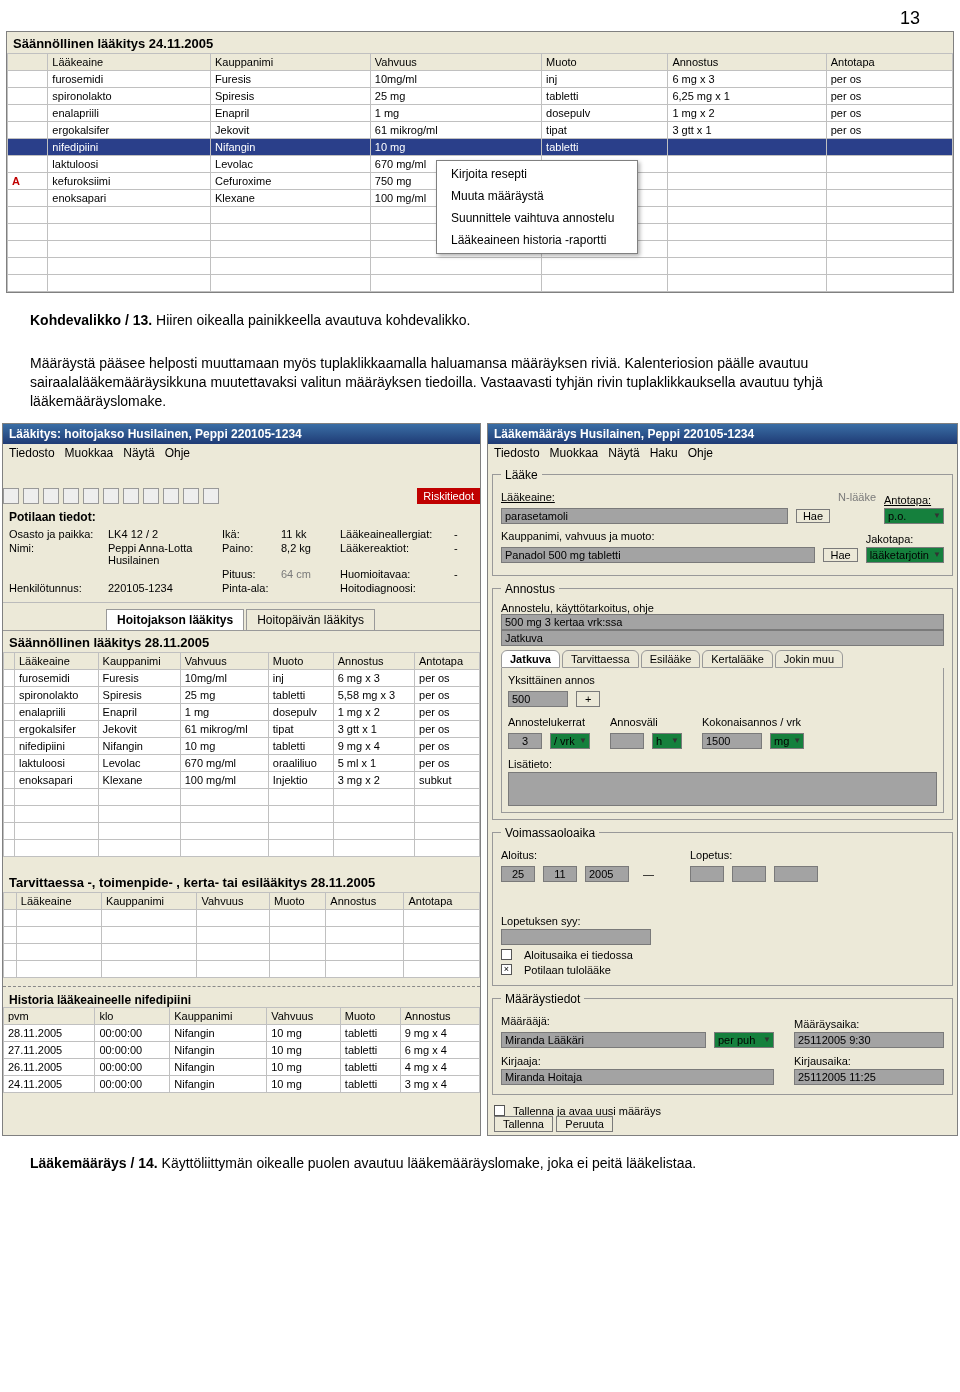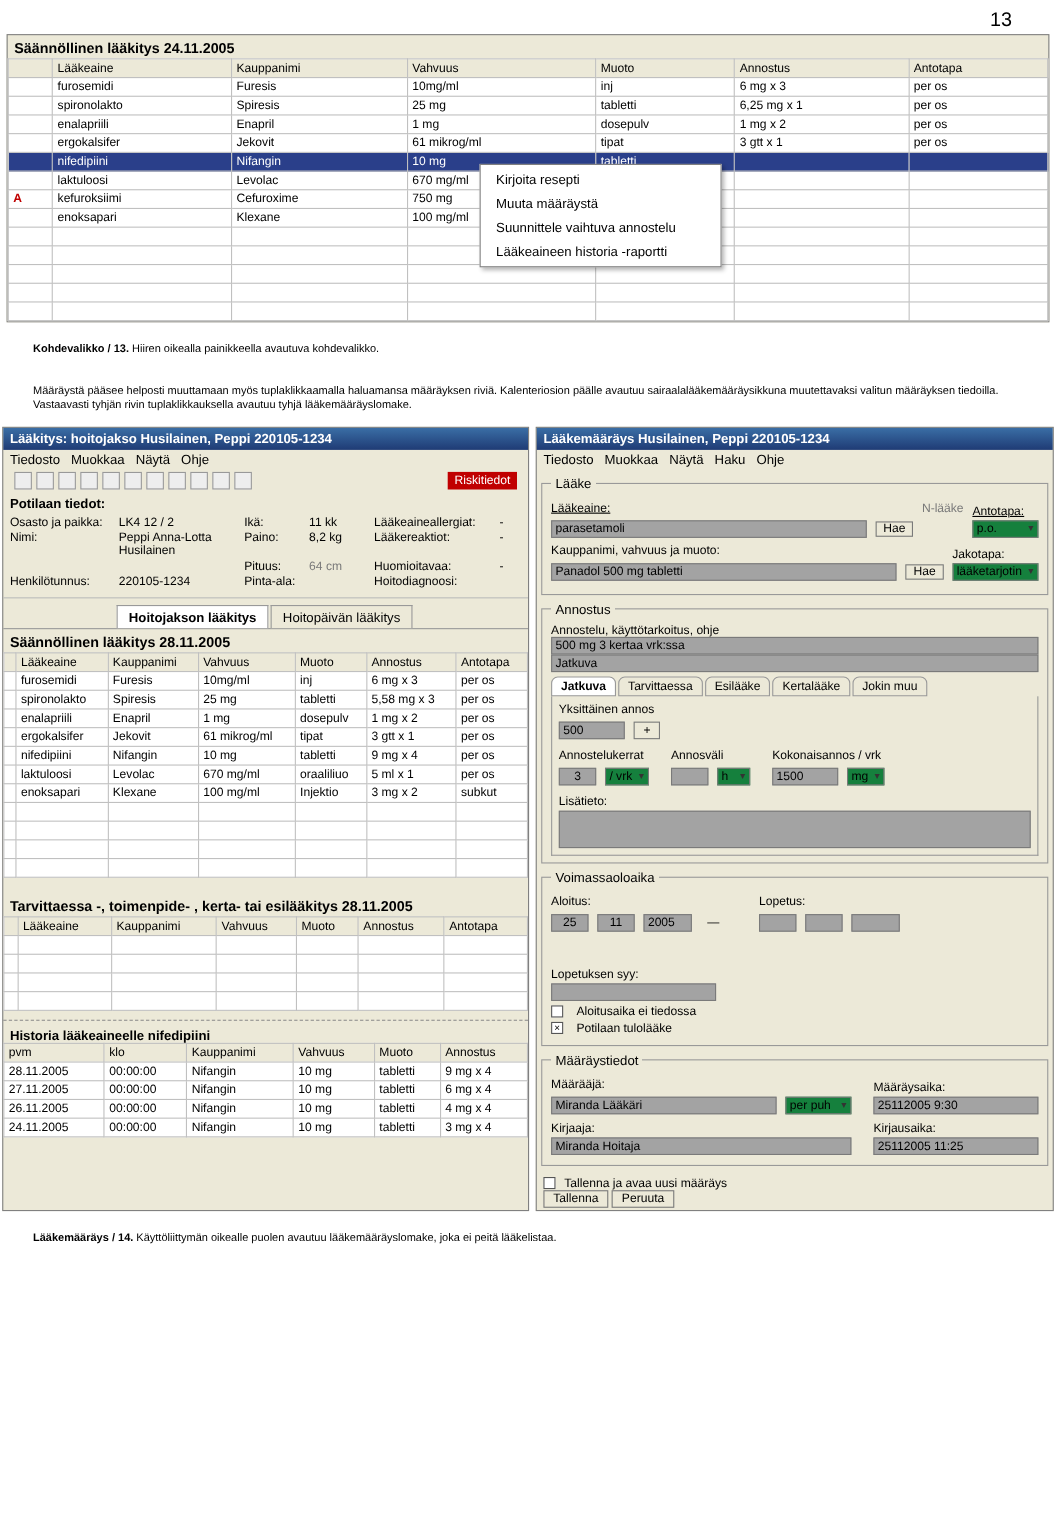--- a/index.html
+++ b/index.html
@@ -29,29 +29,29 @@
   }
   table.grid th { background: #ece9d8; font-weight: normal; }
   tr.selrow td { background: #2a3f8a; color: #fff; }
   .mark-a { color: #c00000; font-weight: bold; text-align: center; }
   .ctx-menu {
     position: absolute; background: #fff; border: 1px solid #808080;
     box-shadow: 2px 2px 4px rgba(0,0,0,.3);
     font-size: 12px; padding: 2px 0;
   }
   .ctx-menu div { padding: 4px 14px; }
-  .body-text { font-size: 10px; line-height: 1.35; padding: 12px 30px; }
+  .body-text { font-size: 14px; line-height: 1.35; padding: 12px 30px; }
   .cap-bold { font-weight: bold; }
   .twocol { display: flex; gap: 6px; padding: 0 2px; }
   .leftcol { flex: 1 1 48%; }
   .rightcol { flex: 1 1 52%; }
   .menubar { padding: 2px 6px; font-size: 12px; color: #000; }
   .menubar span { margin-right: 10px; text-decoration: underline; text-decoration-color: transparent; }
   .menubar span::first-letter { text-decoration: underline; }
-  .toolbar { padding: 2px 10px; display: flex; gap: 4px; align-items: flex-end; flex-wrap: wrap; }
+  .toolbar { padding: 2px 0; display: flex; gap: 4px; align-items: flex-end; flex-wrap: wrap; margin-top: 24px; }
   .tb-ico { width: 16px; height: 16px; background: #eee; border: 1px solid #999; display: inline-block; }
   .risk { background: #c00000; color: #fff; padding: 2px 6px; font-size: 11px; }
   .patient { display: grid; grid-template-columns: 95px 110px 55px 55px 110px 20px; column-gap: 4px; font-size: 11px; padding: 4px 6px; row-gap: 2px; }
   .tabs { display: flex; border-bottom: 1px solid #999; margin-top: 6px; justify-content: center; }
   .tab { border: 1px solid #999; border-bottom: none; background: #ece9d8; padding: 3px 10px; font-size: 12px; margin-right: 2px; }
   .tab.active { background: #fff; font-weight: bold; }
   .dashed-title { font-weight: bold; font-size: 12px; border-top: 1px dashed #888; padding-top: 6px; margin-top: 8px; }
   fieldset { border: 1px solid #999; margin: 6px 4px; padding: 6px 8px; font-size: 11px; }
   legend { padding: 0 4px; font-size: 12px; }
   .fldrow { display: flex; gap: 8px; align-items: center; margin: 3px 0; flex-wrap: wrap; }
@@ -214,21 +214,21 @@
             <td></td>
             <td></td>
             <td></td>
             <td></td>
             <td></td>
             <td></td>
           </tr>
         </tbody>
     </table>
   </div>
-  <div class="ctx-menu" id="ctx1" style="top:118px; left:430px; width:220px;">
+  <div class="ctx-menu" id="ctx1" style="top:129px; left:430px; width:202px;">
       <div>Kirjoita resepti</div>
       <div>Muuta määräystä</div>
       <div>Suunnittele vaihtuva annostelu</div>
       <div>Lääkeaineen historia -raportti</div>
     </div>
 </div>
 
 <div class="body-text">
   <span class="cap-bold">Kohdevalikko / 13.</span><span> Hiiren oikealla painikkeella avautuva kohdevalikko.</span>
 </div>

